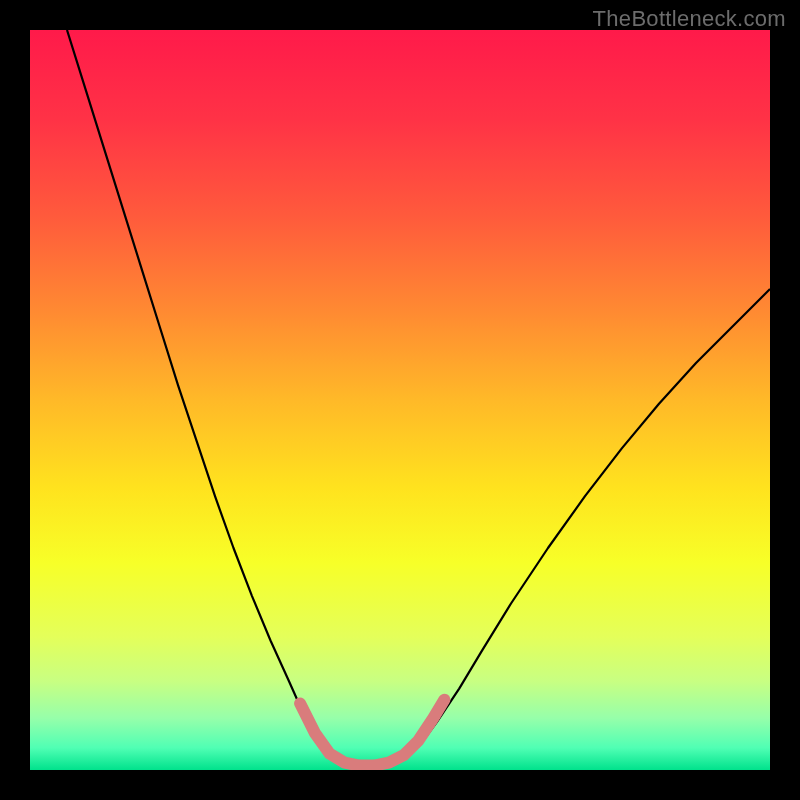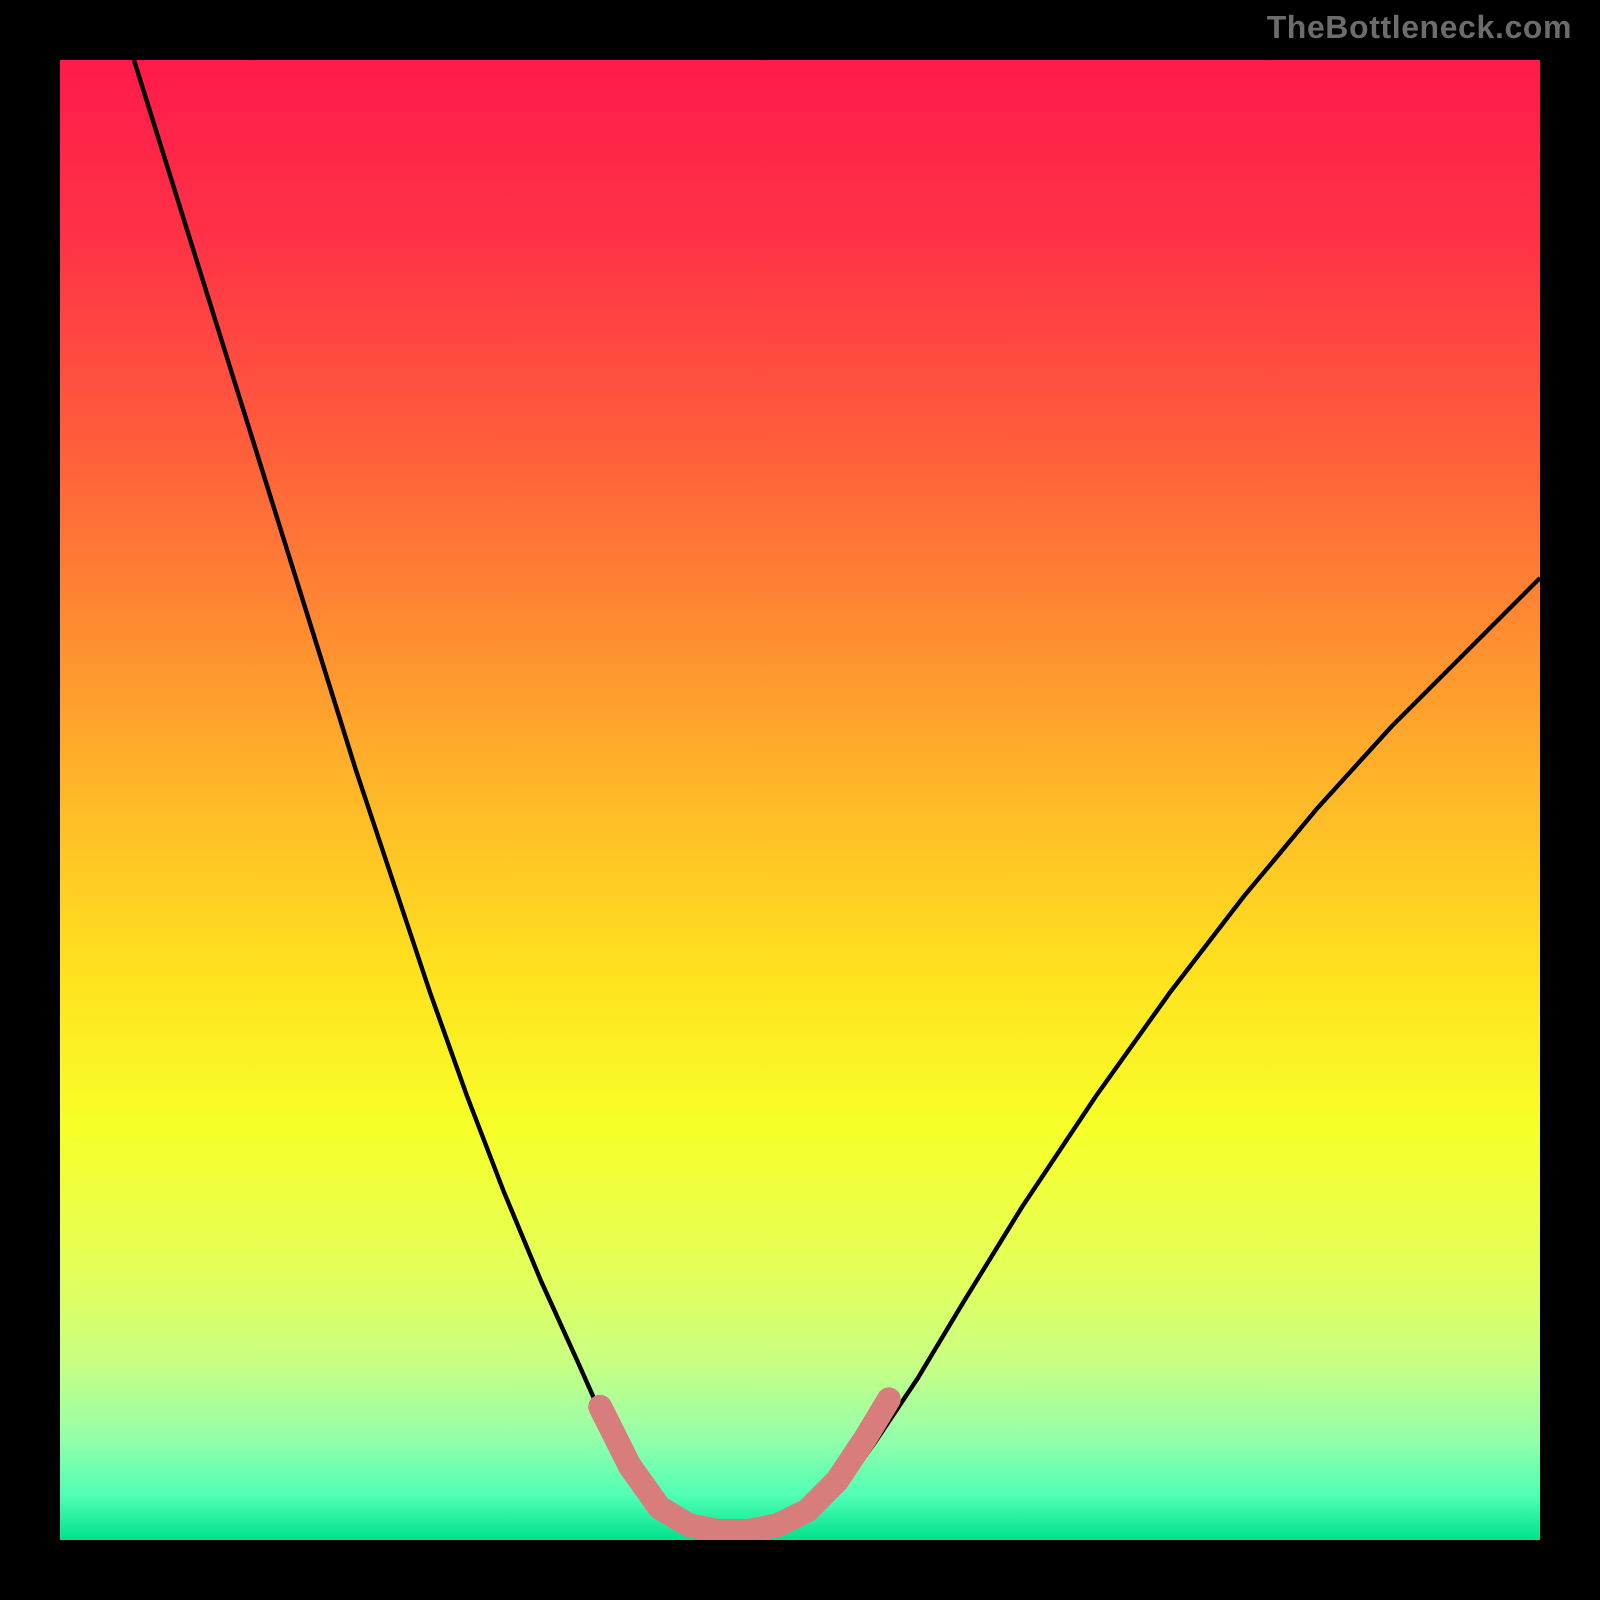--- a/index.html
+++ b/index.html
@@ -15,22 +15,22 @@
     position: relative;
     width: 800px;
     height: 800px;
     background: #000;
   }
   .watermark {
     position: absolute;
     top: 6px;
     right: 14px;
     color: #6c6c6c;
-    font-size: 16px;
-    font-weight: 700;
+    font-size: 22px;
+    font-weight: 400;
     letter-spacing: 0.3px;
     z-index: 10;
   }
   .plot-outer {
     position: absolute;
     left: 30px;
     top: 30px;
     width: 740px;
     height: 740px;
     background: #000;

